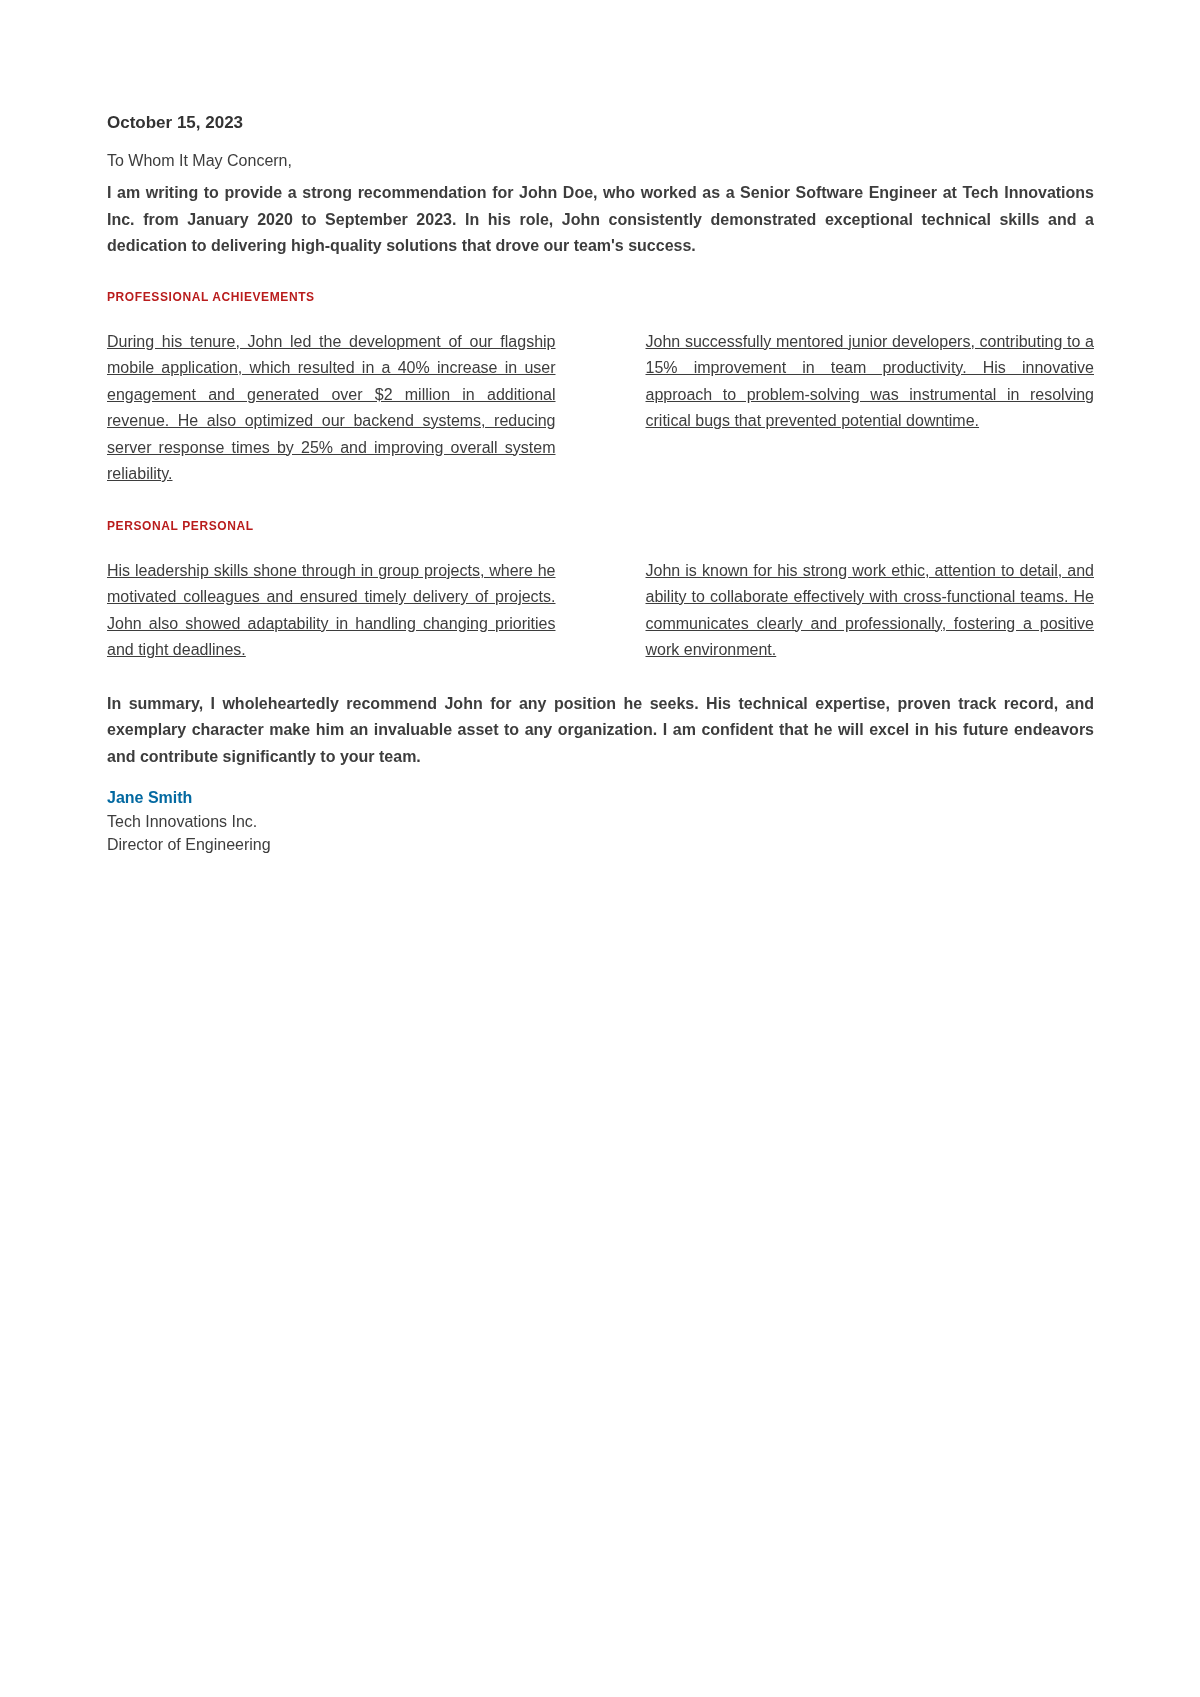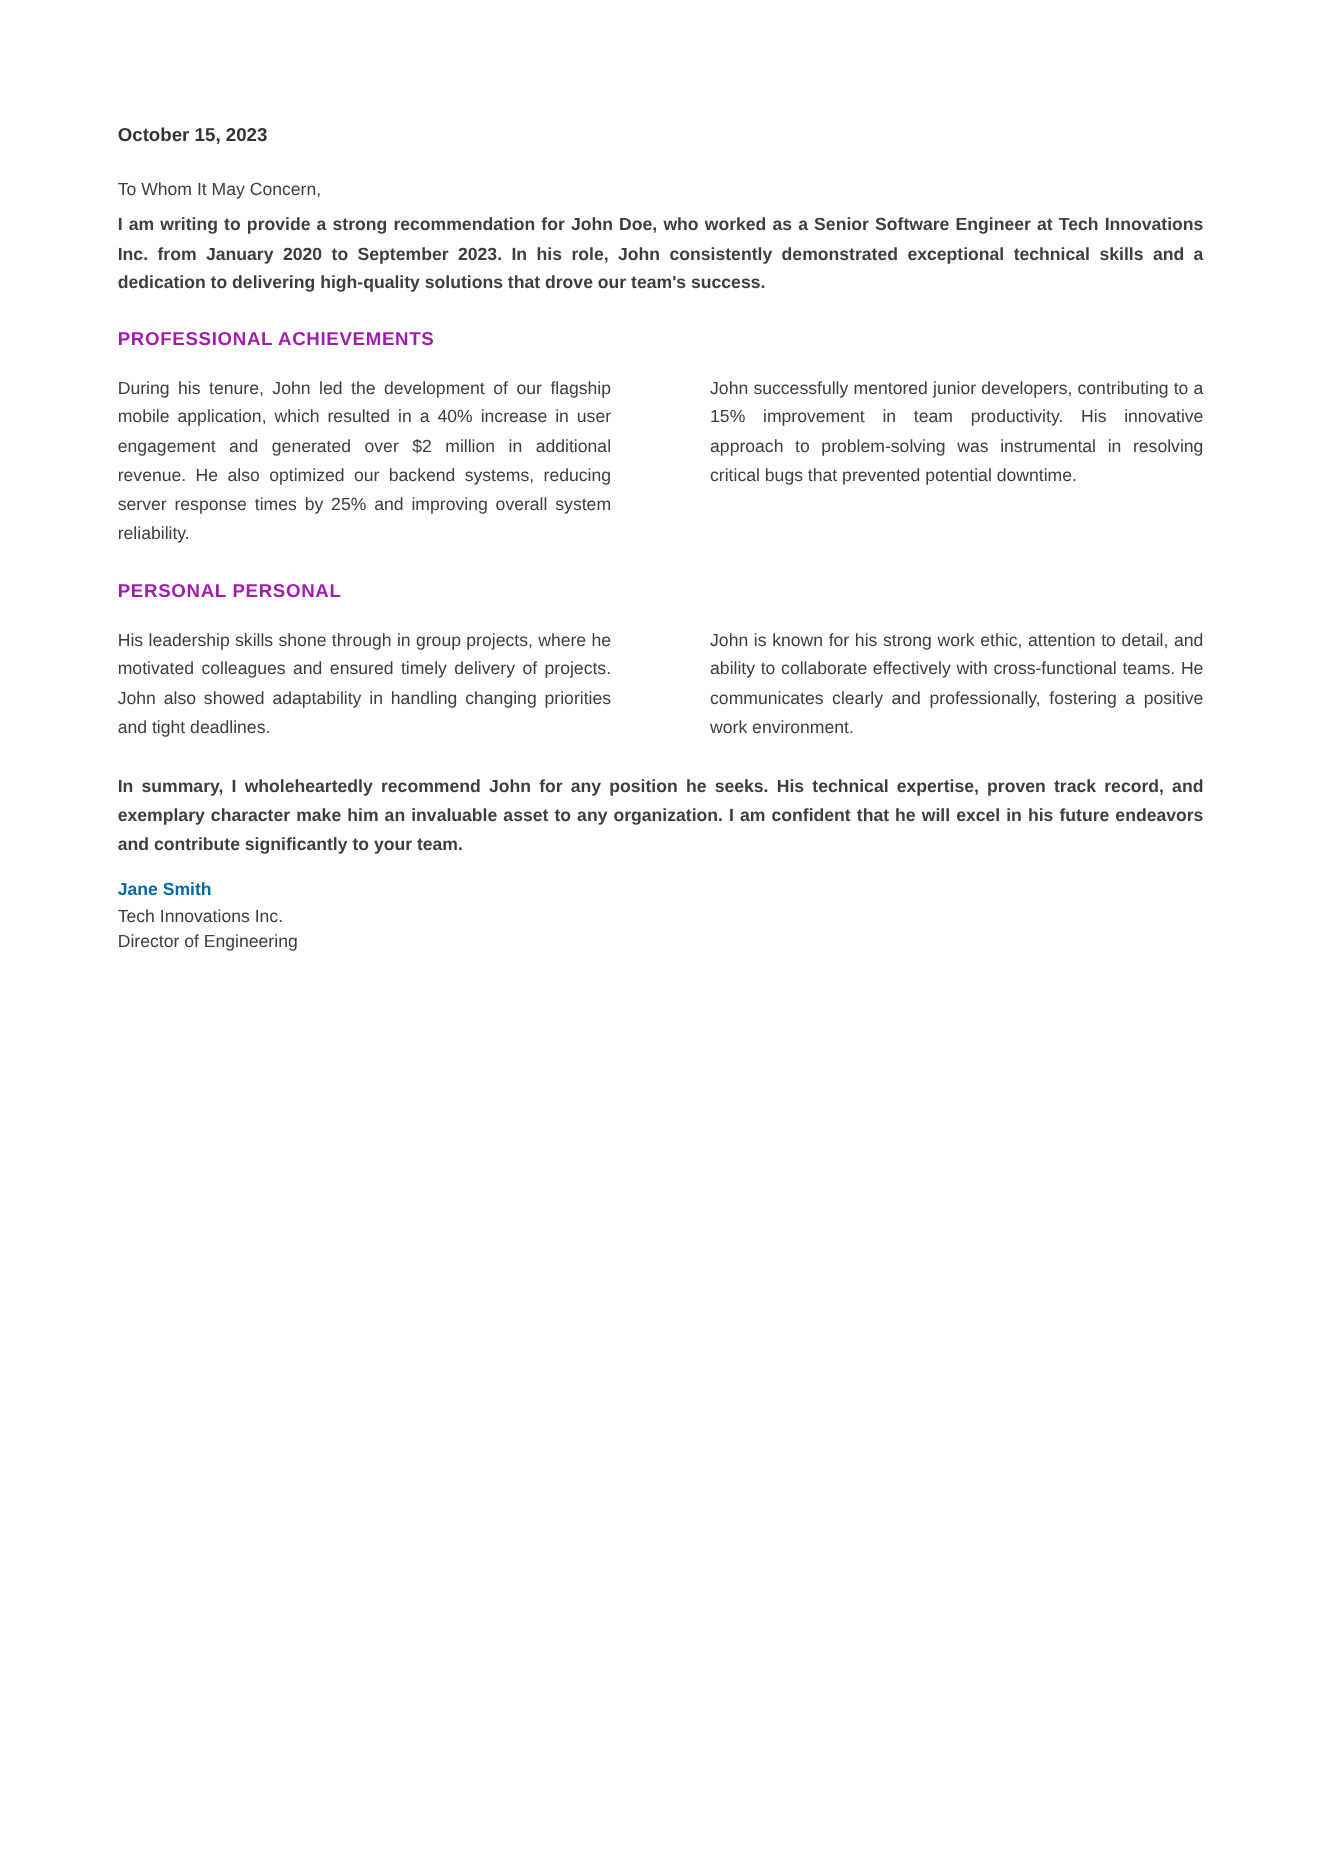--- a/index.html
+++ b/index.html
@@ -22,42 +22,43 @@
     height: 1697px;
     padding: 110px 106px 0 107px;
     background: #ffffff;
   }
   p { margin: 0; }
 
   .date {
     font-weight: bold;
     font-size: 17px;
     color: #333333;
-    margin-bottom: 23px;
+    margin-bottom: 11px;
   }
   .salutation {
     margin-bottom: 6px;
   }
   .para {
     text-align: justify;
     margin-bottom: 26px;
     font-weight: bold;
   }
   .section-heading {
-    font-size: 17px;
+    font-size: 12px;
     font-weight: bold;
     letter-spacing: 0.6px;
-    color: #a21caf;
+    color: #b91c1c;
     margin: 15px 0 21px 0;
     line-height: 22px;
   }
   .columns {
     display: flex;
     gap: 90px;
     margin-bottom: 27px;
+    text-decoration: underline;
   }
   .col {
     flex: 1 1 0;
     text-align: justify;
   }
   .closing {
     margin-bottom: 16px;
   }
   .signoff {
     margin-bottom: 36px;

